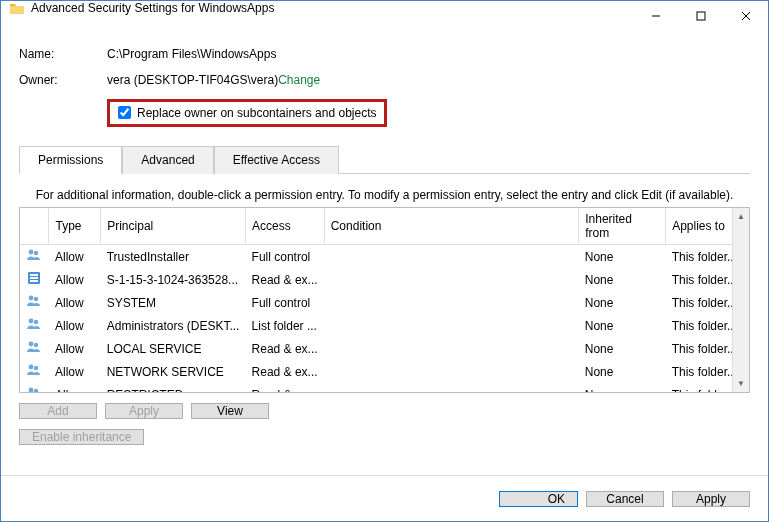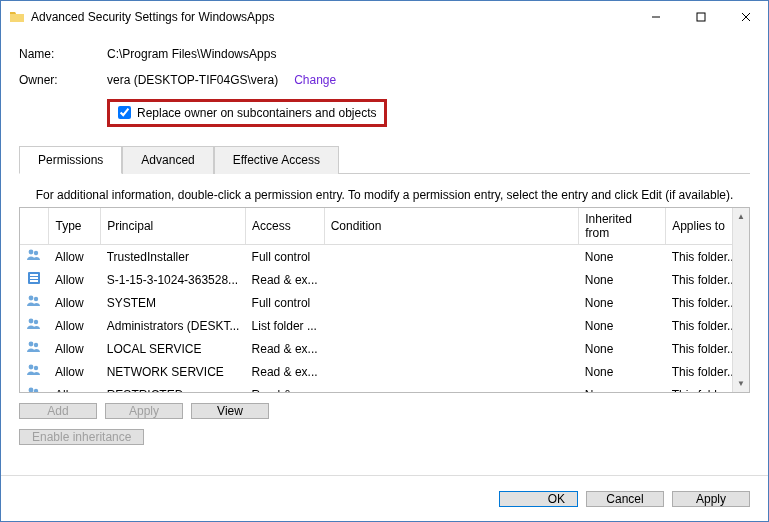--- a/index.html
+++ b/index.html
@@ -1,27 +1,27 @@
 <!DOCTYPE html>
 <html><head>
   <meta charset="utf-8">
   <style>
     * { box-sizing: border-box; margin: 0; padding: 0; font-family: 'Segoe UI', Tahoma, sans-serif; font-size: 12px; }
     body { background: #fff; }
     .window { width: 769px; height: 522px; border: 1px solid #4a7dbb; background: #fff; display: flex; flex-direction: column; }
-    .titlebar { height: 32px; display: flex; align-items: center; padding-left: 8px; }
+    .titlebar { height: 32px; display: flex; padding-left: 8px; }
     .titlebar-icon { width: 16px; height: 16px; margin-right: 6px; display: inline-flex; }
     .titlebar-text { flex: 1; font-size: 12px; }
     .win-controls { display: flex; }
     .win-btn { width: 45px; height: 30px; display: flex; align-items: center; justify-content: center; cursor: default; }
     .content { flex: 1; padding: 10px 18px; display: flex; flex-direction: column; }
     .headerinfo { margin-top: 4px; }
     .inforow { display: flex; margin-bottom: 12px; align-items: center; }
     .inforow .label { width: 88px; }
-    .link { color: #6d28d9; cursor: pointer; margin-left: 16px; }
+    .link { color: #15803d; cursor: pointer; }
     .checkbox-row { margin-left: 88px; display: inline-flex; align-items: flex-start; border: 3px solid #b91c1c; padding: 4px 8px; }
     .checkbox-row input { margin-right: 6px; }
     .tabs { display: flex; border-bottom: 1px solid #ccc; margin-top: 18px; }
     .tab { padding: 6px 18px; border: 1px solid #ccc; border-bottom: none; background: #f0f0f0; margin-right: 0; cursor: pointer; position: relative; top: 1px; }
     .tab.active { background: #fff; border-bottom: 1px solid #fff; }
     .tabbody { border: none; flex: 1; padding-top: 14px; display:flex; flex-direction:column;}
     .infotext { margin-bottom: 5px; text-align: center; }
     .subtitle { margin-bottom: 4px; }
     .tablewrap { border: 1px solid #bbb; height: 186px; position: relative; overflow: hidden; }
     .table { width: 100%; border-collapse: collapse; }

